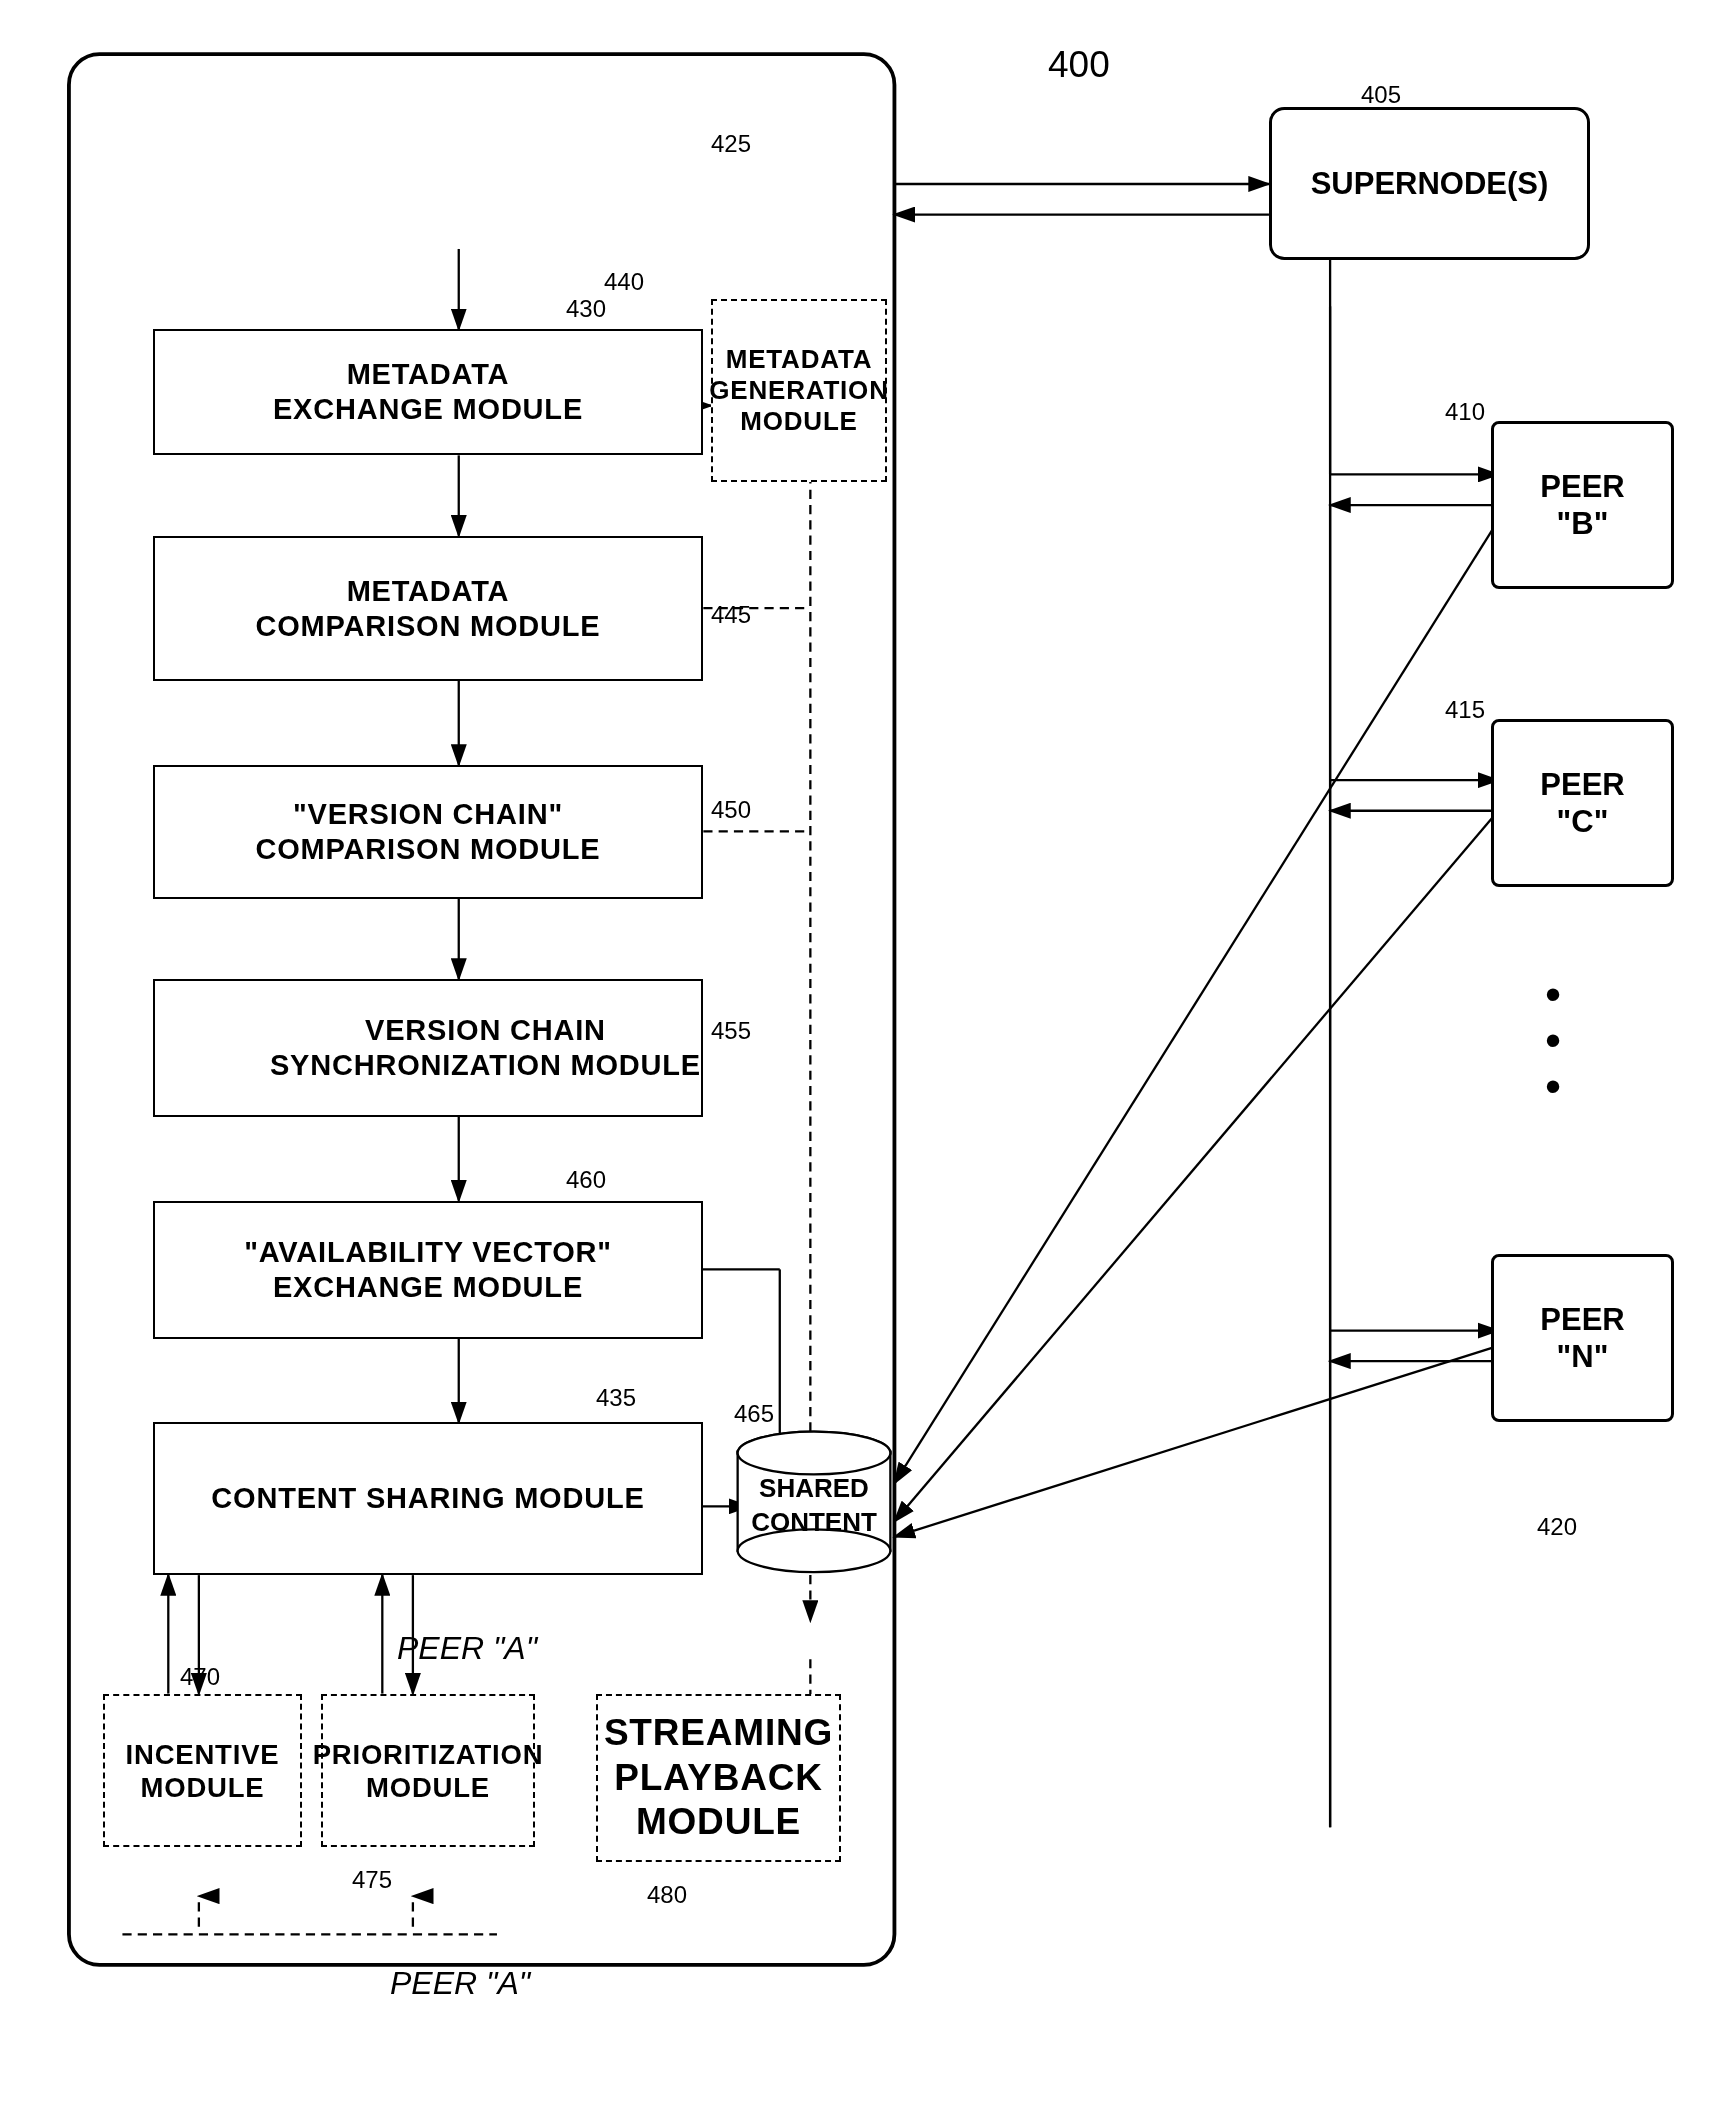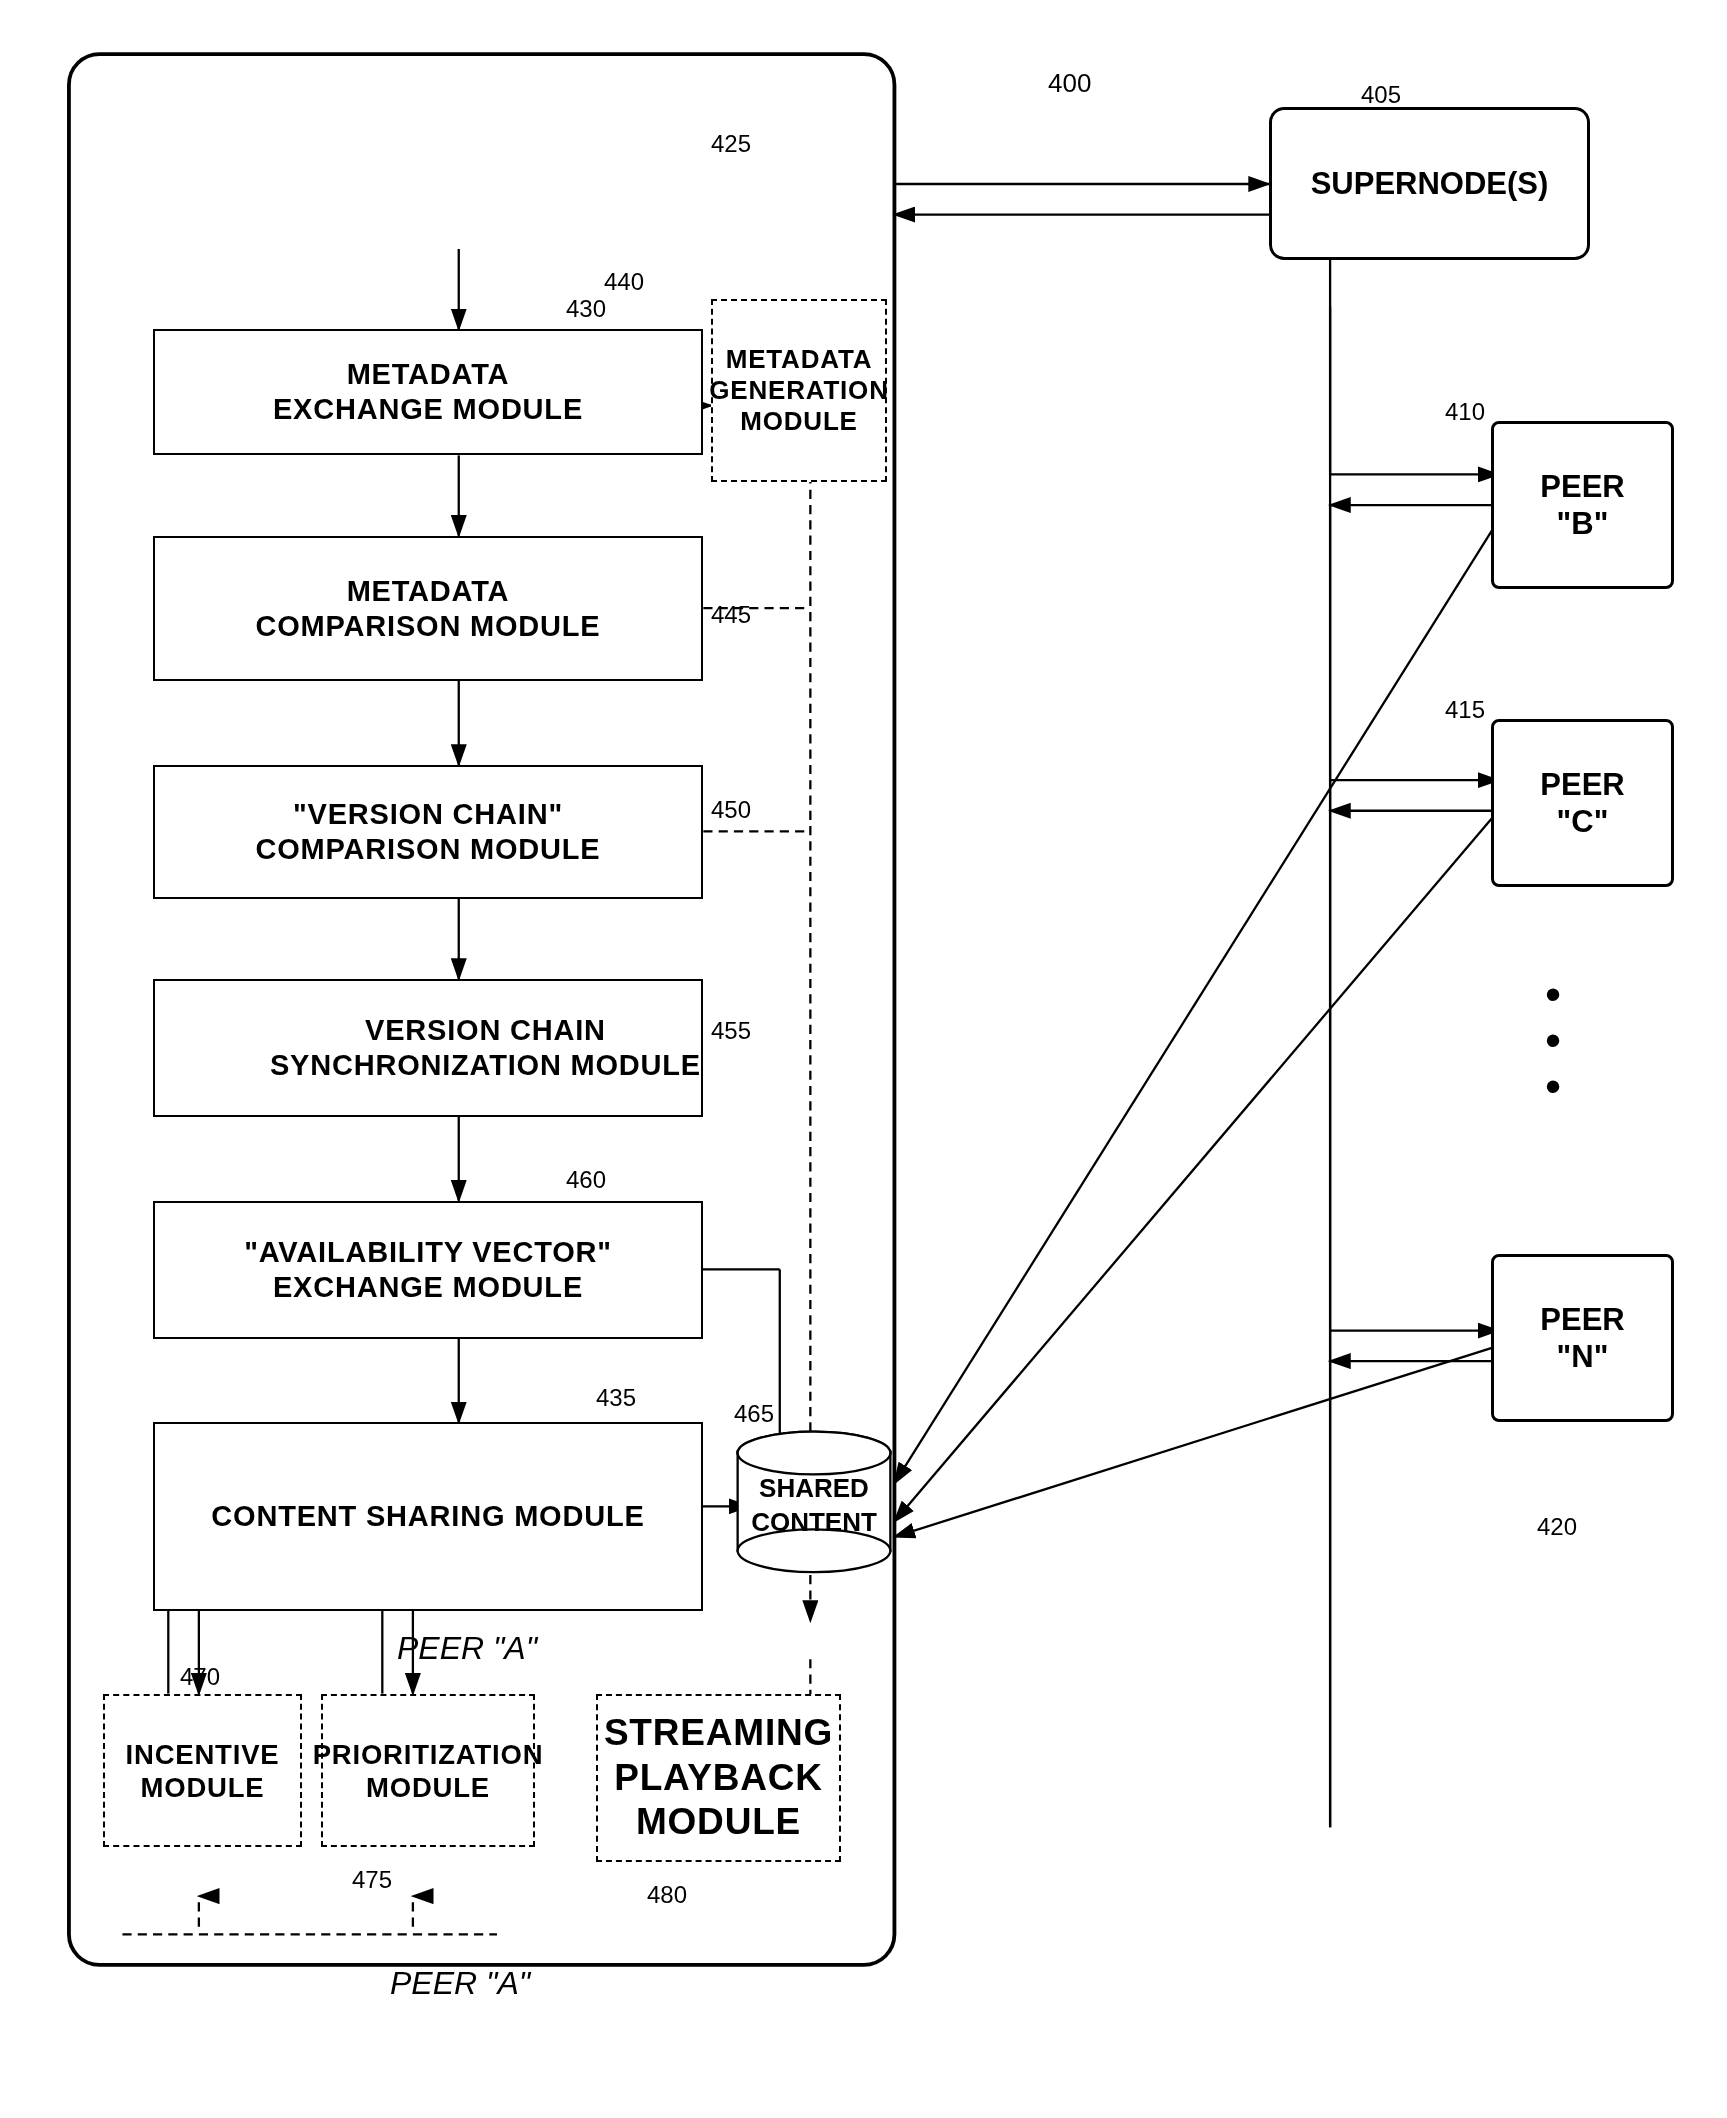--- a/index.html
+++ b/index.html
@@ -236,21 +236,21 @@
 
   <div class="ref-num" style="left:665px; top:986px;">455</div>
 
   <div class="module-box" style="left:107px; top:1170px; width:550px; height:138px;">
     <span style="white-space:pre-line; font-size:29px; font-weight:bold;">"AVAILABILITY VECTOR"
 EXCHANGE MODULE</span>
   </div>
 
   <div class="ref-num" style="left:520px; top:1135px;">460</div>
 
-  <div class="module-box" style="left:107px; top:1391px; width:550px; height:189px;">
+  <div class="module-box" style="left:107px; top:1391px; width:550px; height:153px;">
     <span style="font-size:29px; font-weight:bold;">CONTENT SHARING MODULE</span>
   </div>
 
   <div class="ref-num" style="left:550px; top:1353px;">435</div>
 
   <div class="database-symbol" style="left:680px; top:1399px; width:176px; height:153px;">
     <svg width="168" height="153" viewBox="0 0 220 200">
       <ellipse cx="110" cy="30" rx="100" ry="28" fill="white" stroke="#000" stroke-width="3"></ellipse>
       <rect x="10" y="28" width="200" height="130" fill="white" stroke="#000" stroke-width="3" stroke-top="none"></rect>
       <ellipse cx="110" cy="158" rx="100" ry="28" fill="white" stroke="#000" stroke-width="3"></ellipse>
@@ -281,21 +281,21 @@
 PLAYBACK
 MODULE</span>
   </div>
 
   <div class="ref-num" style="left:581px; top:1850px;margin-left:20px;">480</div>
 
   <div style="position:absolute; left:344px; top:1934px; font-size:32px; font-style:italic; color:#000;">
     <span>PEER "A"</span>
   </div>
 
-  <div class="ref-num" style="left:1002px; top:37px; font-size:26px;">400</div>
+  <div class="ref-num" style="left:1002px; top:13px; font-size:37px;">400</div>
 
   <div class="supernode-box" style="left:1223px; top:76px; width:321px; height:153px;">
     <span style="font-size:31px; font-weight:bold;">SUPERNODE(S)</span>
   </div>
 
   <div class="ref-num" style="left:1315px; top:50px;">405</div>
 
   <div class="peer-box" style="left:1445px; top:390px; width:183px; height:168px;">
     <span style="white-space:pre-line; font-size:31px; font-weight:bold;">PEER
 "B"</span>

